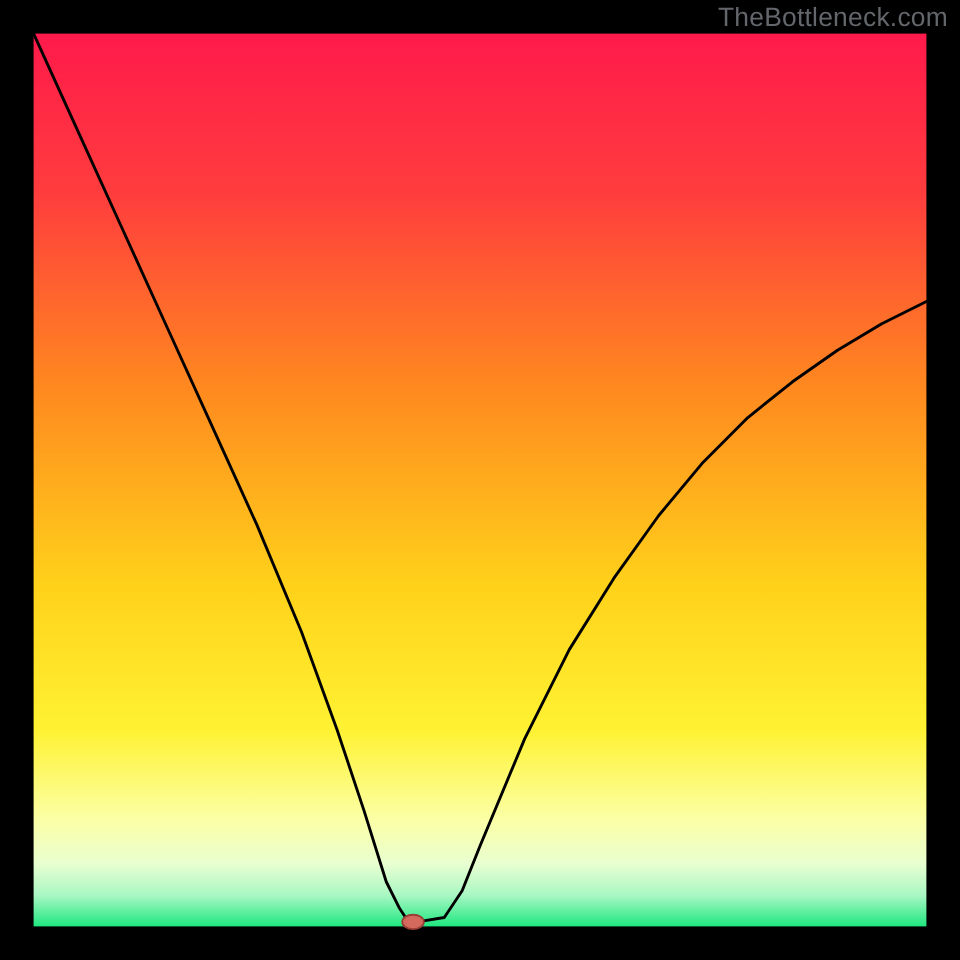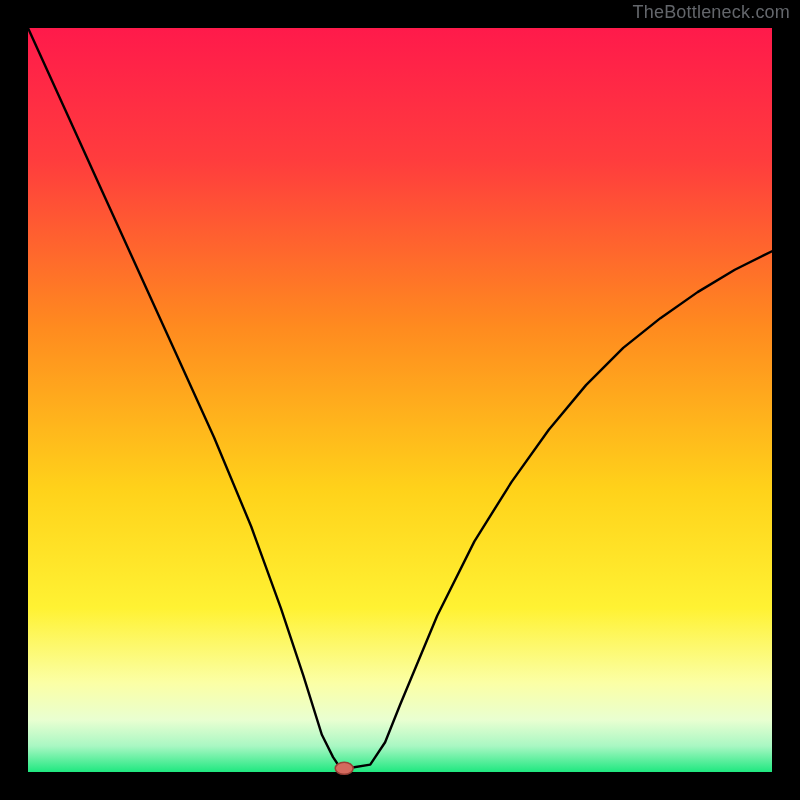--- a/index.html
+++ b/index.html
@@ -20,21 +20,21 @@
   svg.chart {
     position: absolute;
     top: 0;
     left: 0;
   }
   .watermark {
     position: absolute;
     top: 2px;
     right: 10px;
     color: #63666b;
-    font-size: 18px;
+    font-size: 22px;
     font-weight: 500;
     letter-spacing: 0.2px;
     pointer-events: none;
   }
 </style>
 </head>
 <body>
 
 <div class="container">
   <svg class="chart" width="800" height="800" viewBox="0 0 800 800">

